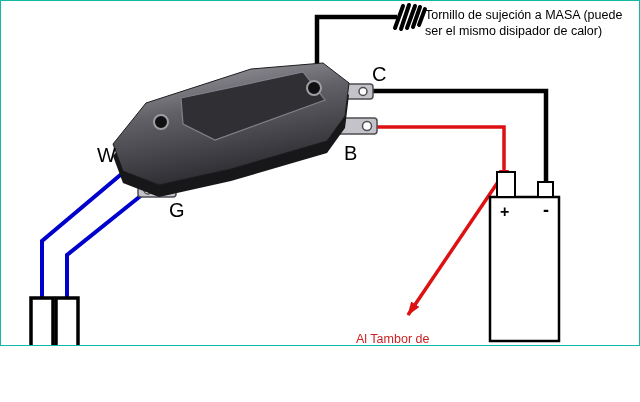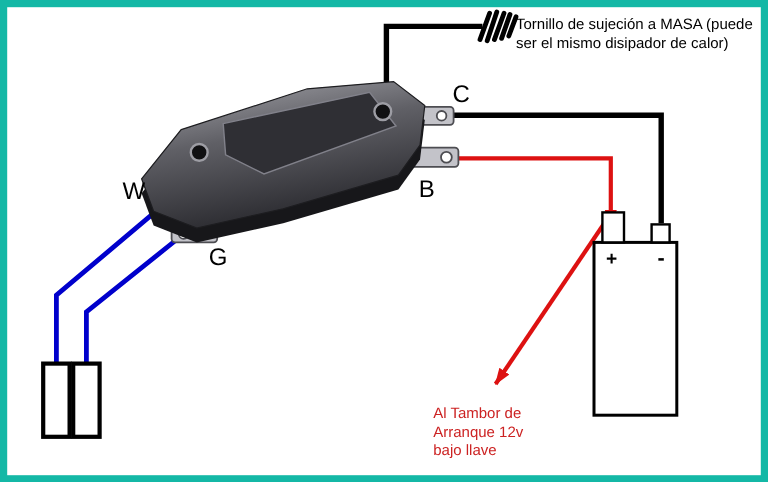--- a/index.html
+++ b/index.html
@@ -1,19 +1,19 @@
 <!DOCTYPE html>
 <html style="--ground-wire: #000000; --sensor-wire: #0000cc; --power-wire: #dd1111; --sensor-text: #0000bb; --starter-text: #cc2222;"><head>
 <meta charset="utf-8">
 <style>
   * { margin:0; padding:0; box-sizing:border-box; }
   html, body { background:#ffffff; }
   .stage {
-    position:relative; width:640px; height:402px; background:#ffffff;
-    border:6px solid #14b8a6; overflow:hidden;
+    position:relative; width:640px; height:346px; background:#ffffff;
+    border:1px solid #14b8a6; overflow:hidden;
     font-family:"Liberation Sans", sans-serif;
   }
   .art { position:absolute; left:0; top:0; }
 
   .wire { fill:none; stroke-linejoin:miter; }
   .wire-black { stroke:var(--ground-wire,#000000); stroke-width:4.5; }
   .wire-blue  { stroke:var(--sensor-wire,#0000cc); stroke-width:4; }
   .wire-red   { stroke:var(--power-wire,#dd1111); stroke-width:3.5; }
 
   .screw line { stroke:#000; stroke-width:4; stroke-linecap:round; }

